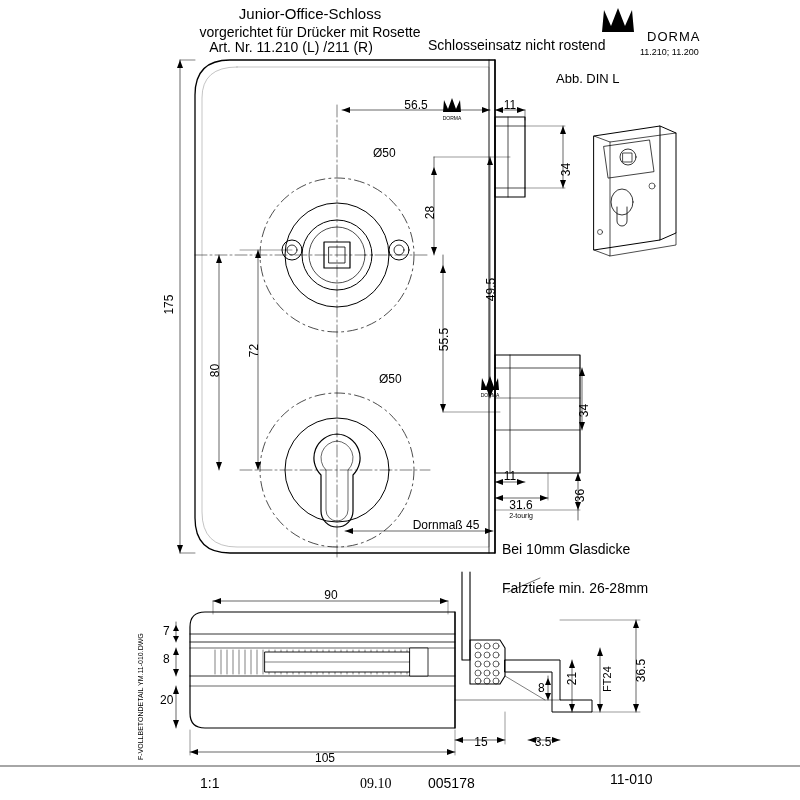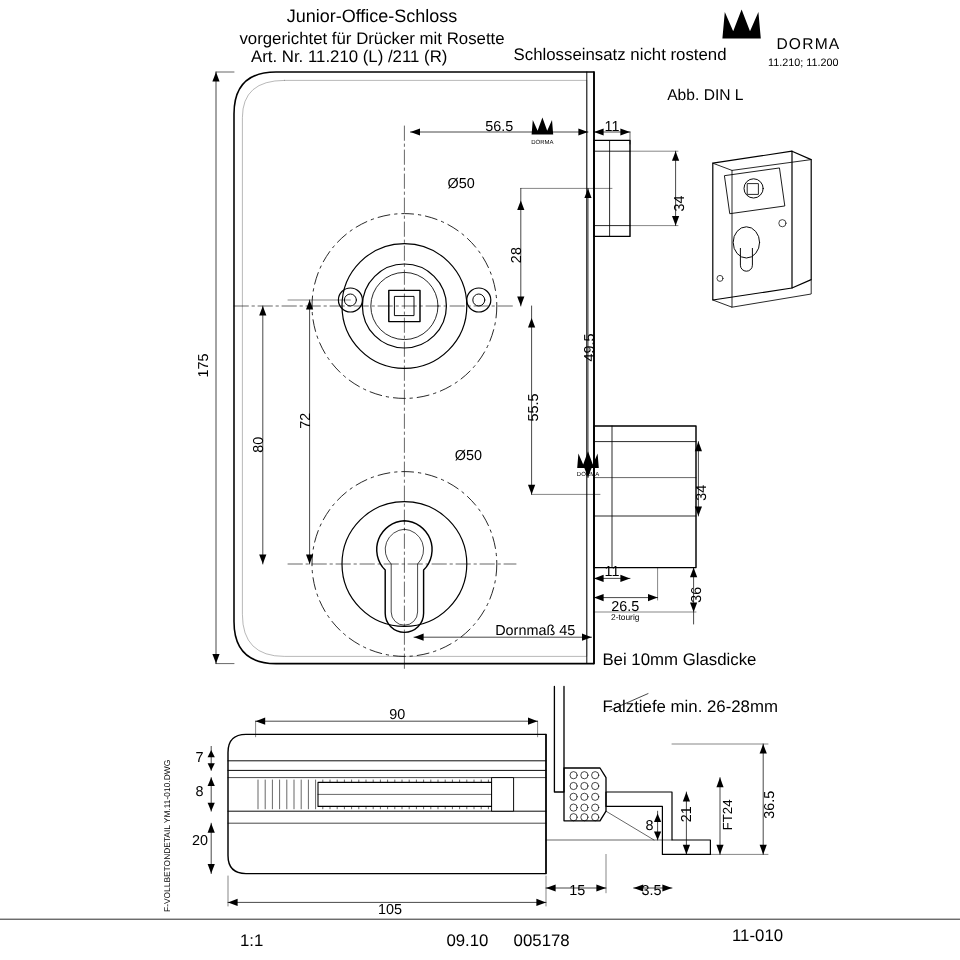--- a/index.html
+++ b/index.html
@@ -313,38 +313,38 @@
   <div class="t" style="left:373px;top:147px;">Ø50</div>
   <div class="t" style="left:379px;top:373px;">Ø50</div>
   <div class="t rotc" style="left:560px;top:163px;">34</div>
   <div class="t rotc" style="left:424px;top:206px;">28</div>
   <div class="t rotc" style="left:480px;top:283px;">49.5</div>
   <div class="t rotc" style="left:433px;top:333px;">55.5</div>
   <div class="t rotc" style="left:209px;top:364px;">80</div>
   <div class="t rotc" style="left:248px;top:344px;">72</div>
   <div class="t rotc" style="left:578px;top:404px;">34</div>
   <div class="t c" style="left:510px;top:470px;">11</div>
-  <div class="t c" style="left:521px;top:499px;">26.5</div>
+  <div class="t c" style="left:521px;top:499px;">31.6</div>
   <div class="t rotc" style="left:574px;top:489px;">36</div>
   <div class="t c" style="left:446px;top:519px;">Dornmaß 45</div>
   <div class="t tiny c" style="left:521px;top:512px;">2-tourig</div>
 
   <div class="t sm" style="left:502px;top:542px;">Bei 10mm Glasdicke</div>
   <div class="t sm" style="left:502px;top:581px;">Falztiefe min. 26-28mm</div>
   <div class="t c" style="left:331px;top:589px;">90</div>
   <div class="t c" style="left:325px;top:752px;">105</div>
   <div class="t" style="left:163px;top:625px;">7</div>
   <div class="t" style="left:163px;top:653px;">8</div>
   <div class="t" style="left:160px;top:694px;">20</div>
   <div class="t c" style="left:481px;top:736px;">15</div>
   <div class="t c" style="left:543px;top:736px;">3.5</div>
   <div class="t" style="left:538px;top:682px;">8</div>
   <div class="t rotc" style="left:566px;top:672px;">21</div>
   <div class="t rotc" style="left:594px;top:673px;font-size:11px;">FT24</div>
   <div class="t rotc" style="left:630px;top:664px;">36.5</div>
   <div class="t tiny rot" style="left:137px;top:760px;">F-VOLLBETONDETAIL YM.11-010.DWG</div>
 
   <div class="t sm" style="left:200px;top:776px;">1:1</div>
-  <div class="t sm" style="left:372px;top:776px;">09.10</div>
+  <div class="t sm" style="left:360px;top:776px;font-family:Liberation Serif, serif;">09.10</div>
   <div class="t sm" style="left:428px;top:776px;">005178</div>
   <div class="t" style="left:610px;top:772px;font-size:14px;">11-010</div>
 
 </div>
 
 </body></html>

